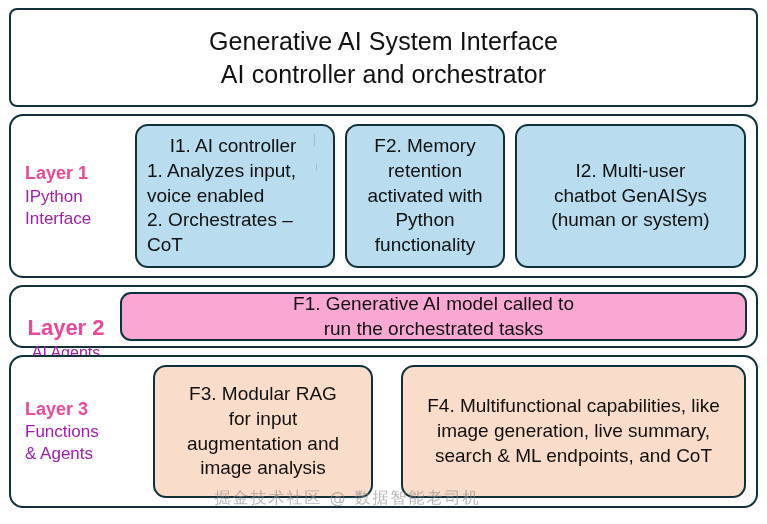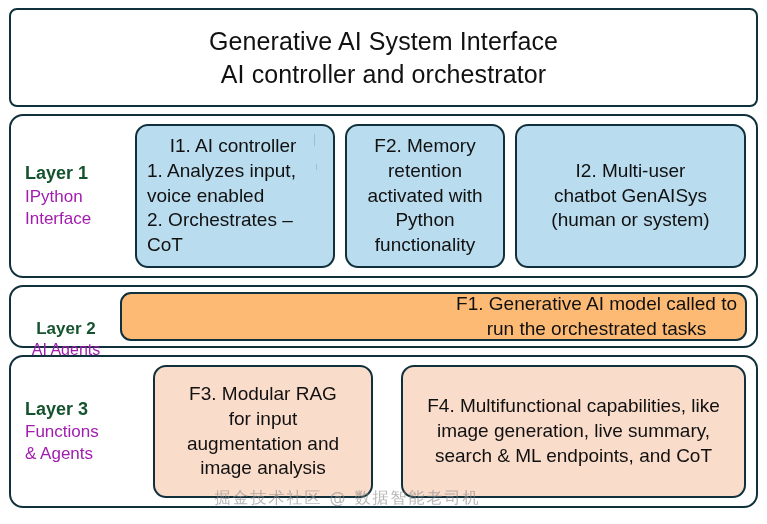--- a/index.html
+++ b/index.html
@@ -67,53 +67,53 @@
     padding-left: 4px;
     box-sizing: border-box;
     display: flex;
     flex-direction: column;
     justify-content: center;
     line-height: 1.30;
   }
   .layer-label .lead {
     font-weight: bold;
     font-size: 18px;
-    color: #14532d;
+    color: #ec4899;
   }
   .layer-label .sub {
     font-size: 17px;
     color: #a21caf;
   }
   .layer-label.l2 {
     width: 92px;
     align-items: center;
     padding-left: 0;
   }
-  .layer-label.l2 .lead { font-size: 17px; margin-top: 45px; }
+  .layer-label.l2 .lead { font-size: 22px; margin-top: 45px; }
   .layer-label.l2 .sub  { font-size: 16px; }
 
   
   .card {
     box-sizing: border-box;
     border: 2.5px solid #10313c;
     border-radius: 13px;
     display: flex;
     align-items: center;
     justify-content: center;
     text-align: center;
     font-size: 19px;
     line-height: 1.30;
     color: #111;
     padding: 6px 8px;
     position: relative;
   }
   .card-text { display: block; white-space: pre-line; }
 
   .card.blue  { background: #b9dcef; }
-  .card.green { background: #fdba74; justify-content: flex-end; }
+  .card.green { background: #f9a8d4; }
   .card.peach { background: #fadccb; }
 
   
   .c-i1 { width: 200px; height: 100%; }
   .c-f2 { width: 160px; height: 100%; }
   .c-i2 { flex: 1 1 auto; height: 100%; }
 
   .c-i1 .card-text { text-align: left; padding-left: 2px; }
   .c-i1 .card-text .first-line { display: block; text-align: center; padding-right: 6px; }
 

